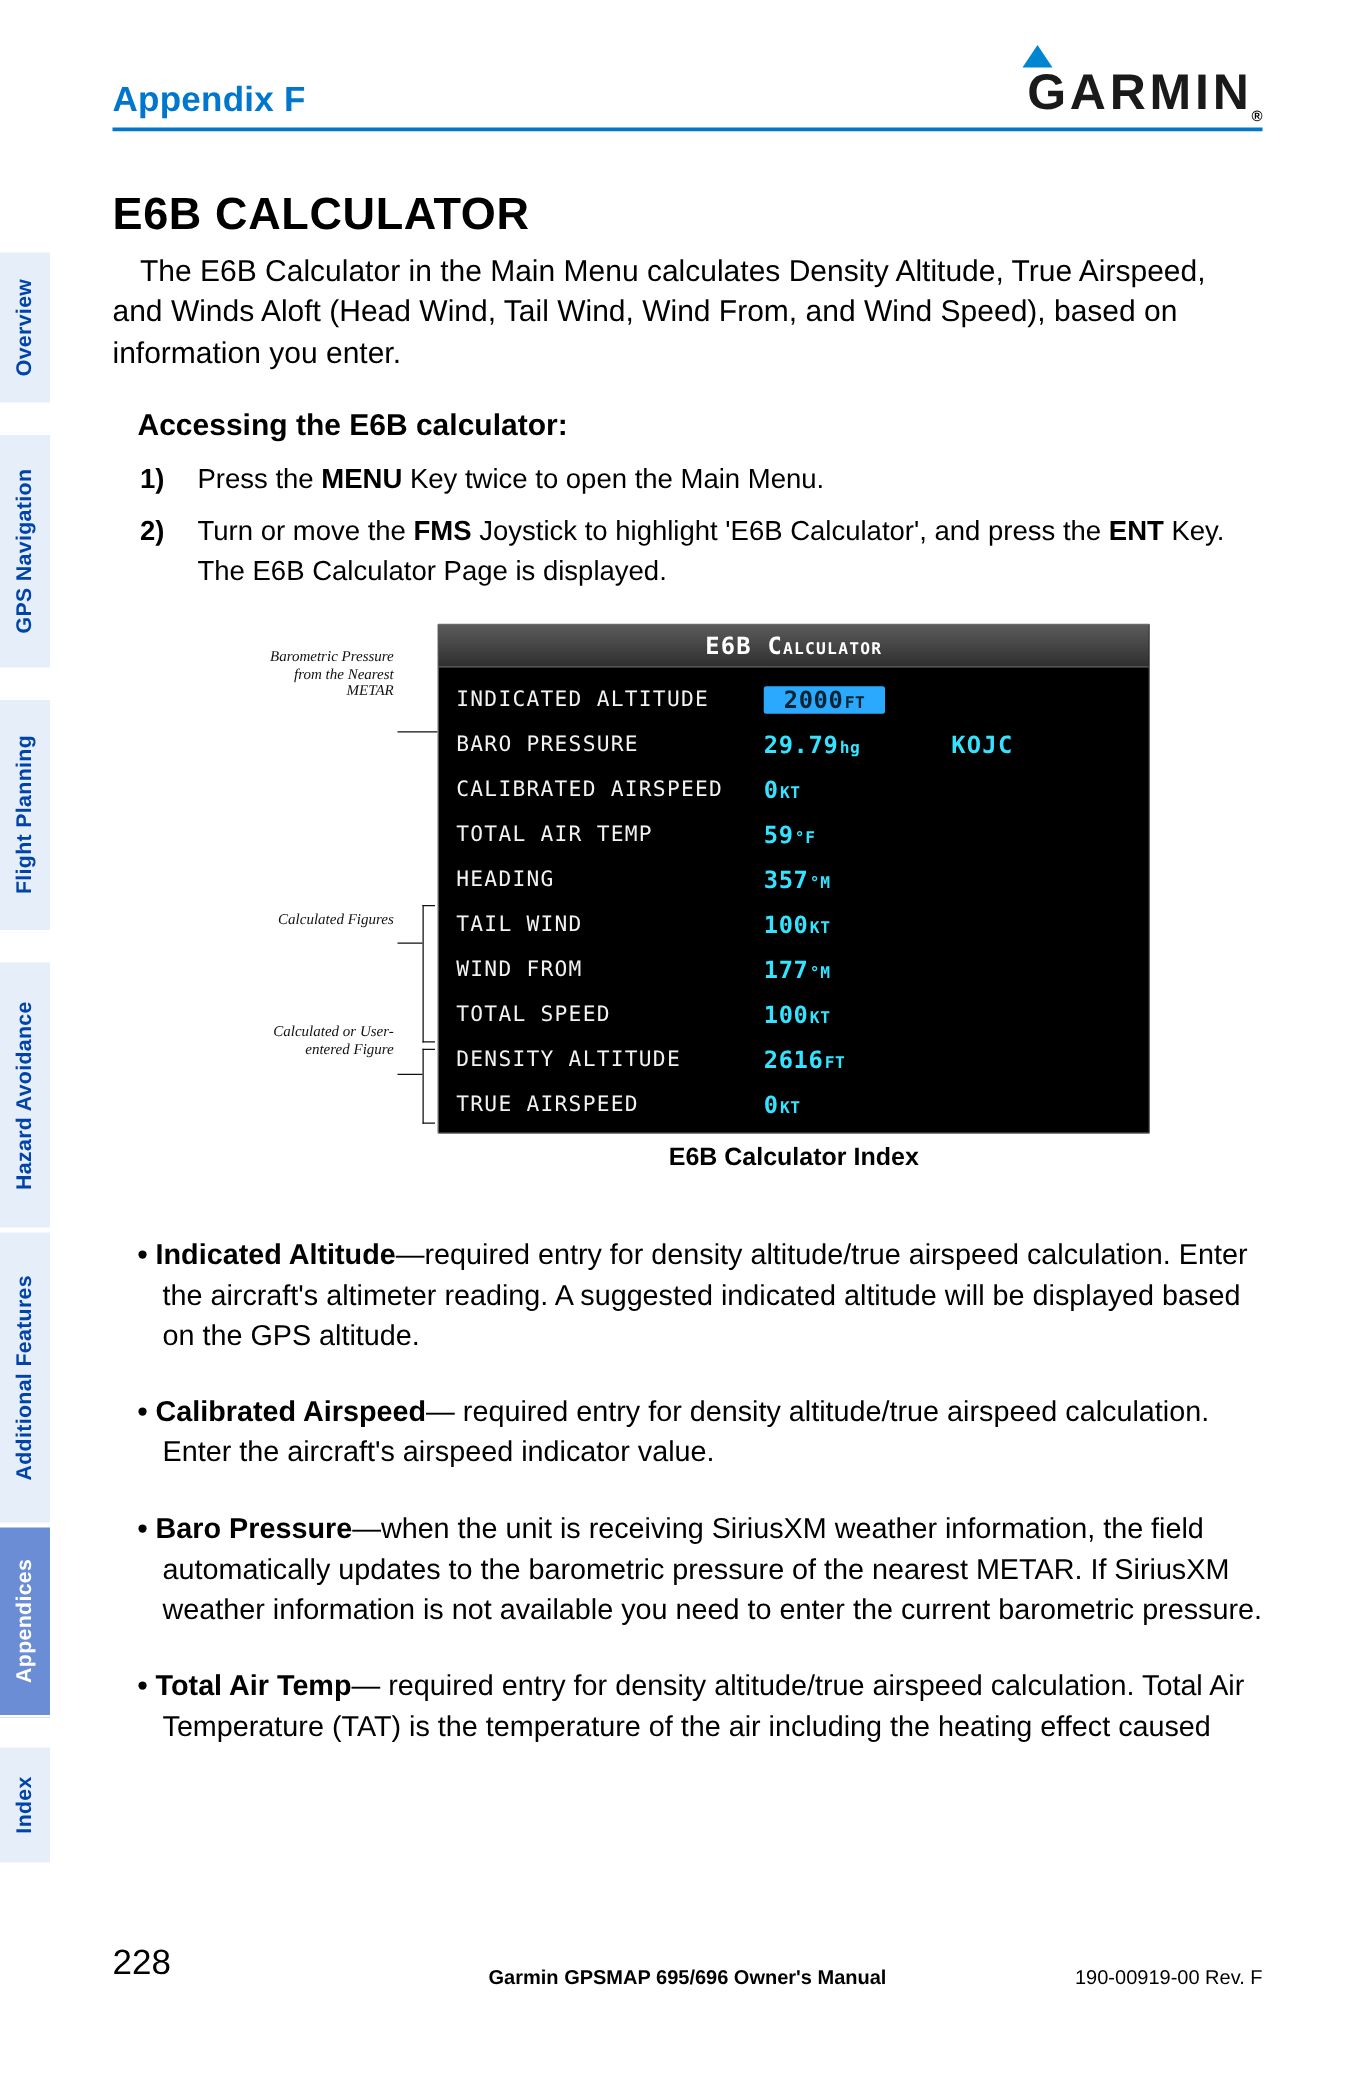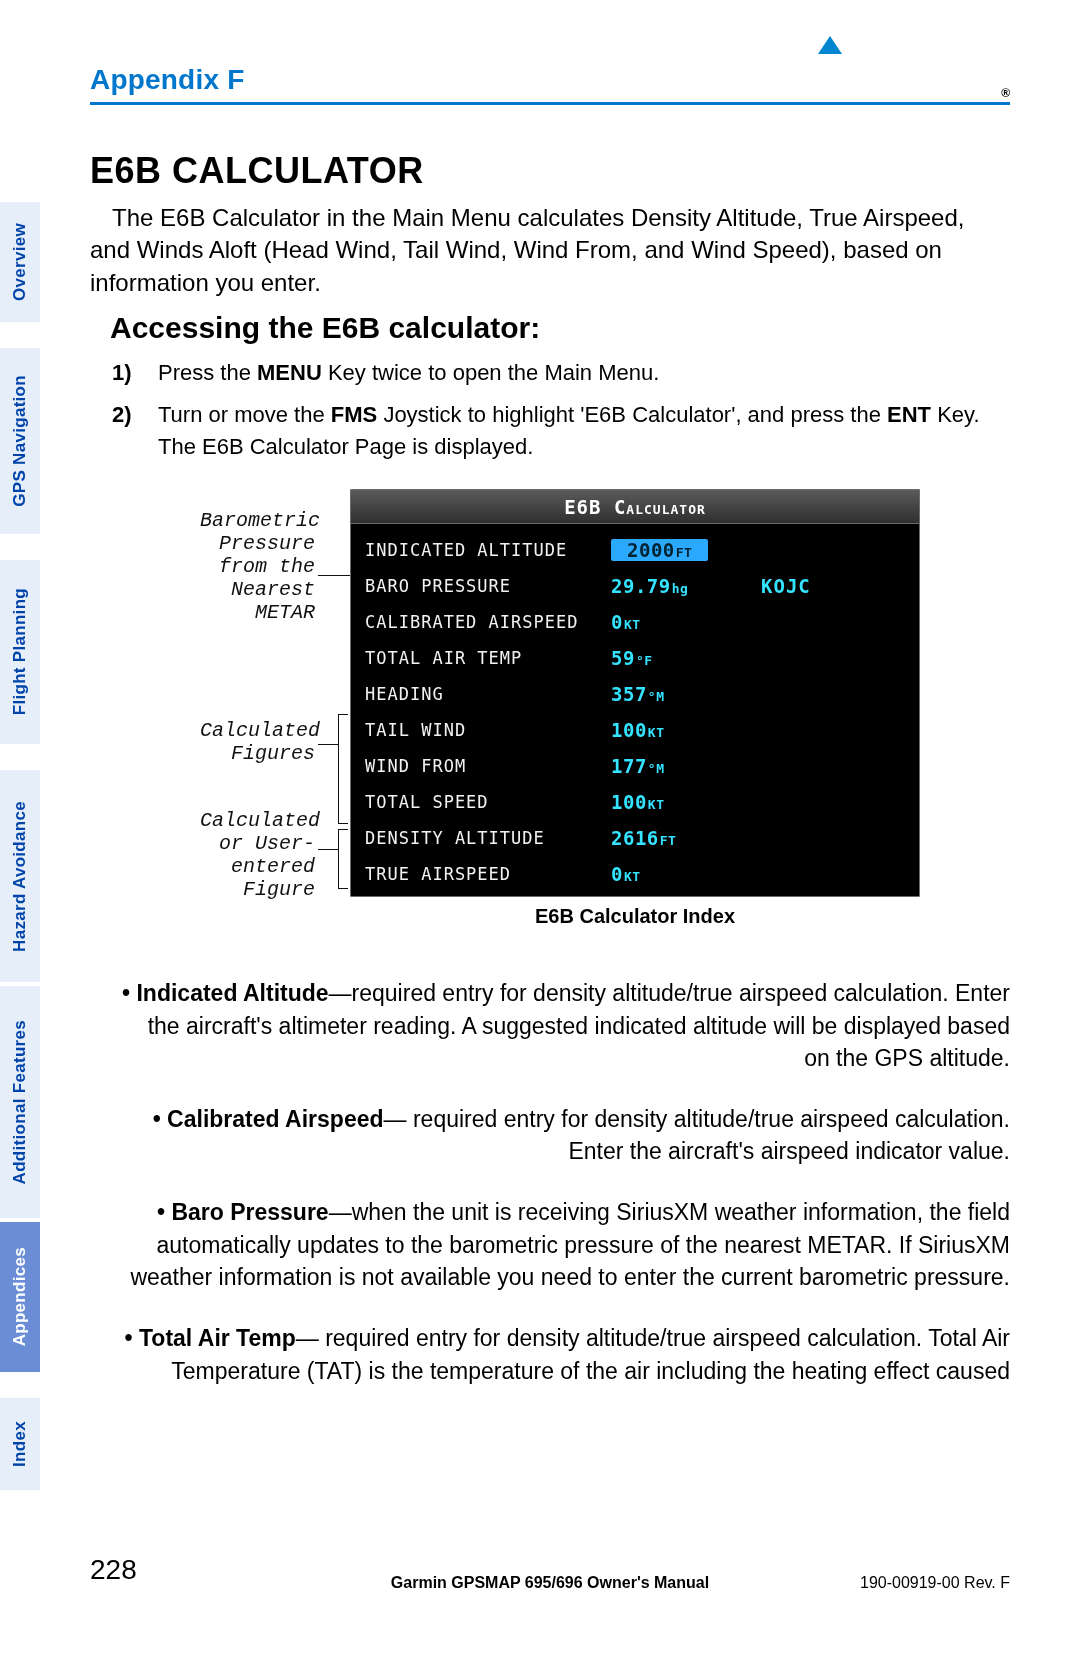--- a/index.html
+++ b/index.html
@@ -17,21 +17,21 @@
   
   .tab { position:absolute; left:0; width:40px; background:#e6eefa; border-top:2px solid #fff; border-bottom:2px solid #fff; display:flex; align-items:center; justify-content:center; }
   .tab span { writing-mode: vertical-rl; transform: rotate(180deg); font-size:17px; font-weight:700; color:#0044aa; white-space:nowrap; letter-spacing:0.3px; }
   .tab.active { background:#6a8dd6; }
   .tab.active span { color:#fff; }
 
   
   .main { position:absolute; top:150px; left:90px; right:70px; }
   .h1 { font-size:36px; font-weight:800; letter-spacing:0.5px; margin-bottom:10px; font-family: Arial, sans-serif; }
   .intro { font-size:24px; line-height:1.35; font-family: "Segoe UI Light","Segoe UI",Arial,sans-serif; font-weight:300; text-indent: 22px; }
-  .sub { font-size:30px; font-weight:700; margin-top:12px; margin-left:20px; }
+  .sub { font-size:24px; font-weight:700; margin-top:28px; margin-left:20px; }
   ol.steps { list-style:none; margin-top:12px; margin-left:22px; }
   ol.steps li { font-size:22px; line-height:1.45; margin-bottom:10px; display:flex; }
   ol.steps .num { font-weight:700; width:46px; flex:none; }
   ol.steps .body { flex:1; }
   ol.steps b { font-weight:700; }
 
   
   .shot-wrap { position:relative; margin:26px 0 0 0; height:420px; }
   .shot { position:absolute; left:260px; top:0; width:570px; background:#000; border:1px solid #6b6b6b; border-radius:1px; font-family: "Consolas","Lucida Console",monospace; }
   .shot-title { height:34px; line-height:34px; text-align:center; color:#fff; font-size:19px; letter-spacing:1px;
@@ -40,49 +40,50 @@
   .row { display:flex; align-items:center; height:36px; padding:0 14px; }
   .row .lbl { width:246px; color:#f2f2f2; font-size:17px; letter-spacing:1px; }
   .row .val { width:150px; color:#34e3ff; font-size:19px; font-weight:600; letter-spacing:0.5px; }
   .row .val .unit { font-size:13px; font-weight:600; margin-left:1px; }
   .row .extra { color:#34e3ff; font-size:19px; font-weight:700; letter-spacing:1px; }
   .val-hi { display:inline-block; background:#2aa9ff; color:#00232f; padding:0 16px; border-radius:2px; font-weight:700; }
   .val-hi .unit { color:#00232f; }
   .shot-caption { text-align:center; font-weight:700; font-size:20px; margin-top:8px; position:absolute; left:260px; width:570px; top:408px; }
 
   
-  .callout { position:absolute; font-family: Liberation Mono, monospace; font-style:italic; font-size:20px; color:#111; text-align:right; line-height:1.15; }
+  .callout { position:absolute; font-family: Liberation Serif, serif; font-style:italic; font-size:12px; color:#111; text-align:right; line-height:1.15; }
   .callout-line { position:absolute; background:#111; height:1px; }
   .brace { position:absolute; width:1px; background:#111; }
   .brace::before, .brace::after { content:""; position:absolute; left:0; width:10px; height:1px; background:#111; }
   .brace::before { top:0; }
   .brace::after { bottom:0; }
 
   
   ul.defs { list-style:none; margin-top:68px; }
-  ul.defs li { font-size:23px; line-height:1.42; margin:0 0 28px 20px; text-indent:-20px; padding-left:20px;text-align:right; }
+  ul.defs li { font-size:23px; line-height:1.42; margin:0 0 28px 20px; text-indent:-20px; padding-left:20px; }
   ul.defs li::before { content:"•  "; font-weight:700; }
   ul.defs b { font-weight:700; }
 
   
   .footer { position:absolute; bottom:40px; left:90px; right:70px; height:30px; font-size:16px; }
   .footer .pg { position:absolute; left:0; bottom:6px; font-size:28px; }
   .footer .mid { position:absolute; left:0; right:0; text-align:center; bottom:0; font-weight:700; }
   .footer .rev { position:absolute; right:0; bottom:0; }
 </style>
 </head>
 <body>
 
 <div class="page">
 
   <div class="header">
     <div class="appendix">Appendix F</div>
   </div>
   <div class="rule"></div>
   <div class="garmin-tri"></div>
+  <div class="garmin">GARMIN</div>
   <div class="garmin-dot">®</div>
 
   <div id="tabs">
       <div class="tab" style="top: 200px; height: 124px;">
         <span>Overview</span>
       </div>
       <div class="tab" style="top: 346px; height: 190px;">
         <span>GPS Navigation</span>
       </div>
       <div class="tab" style="top: 558px; height: 188px;">

